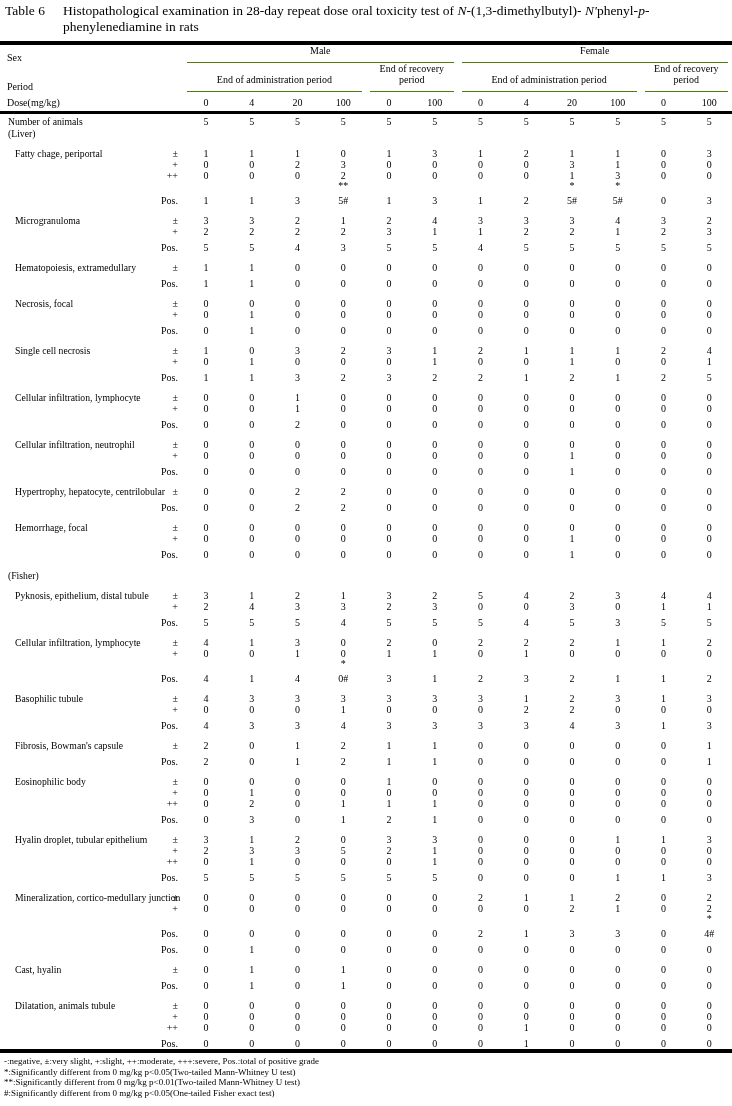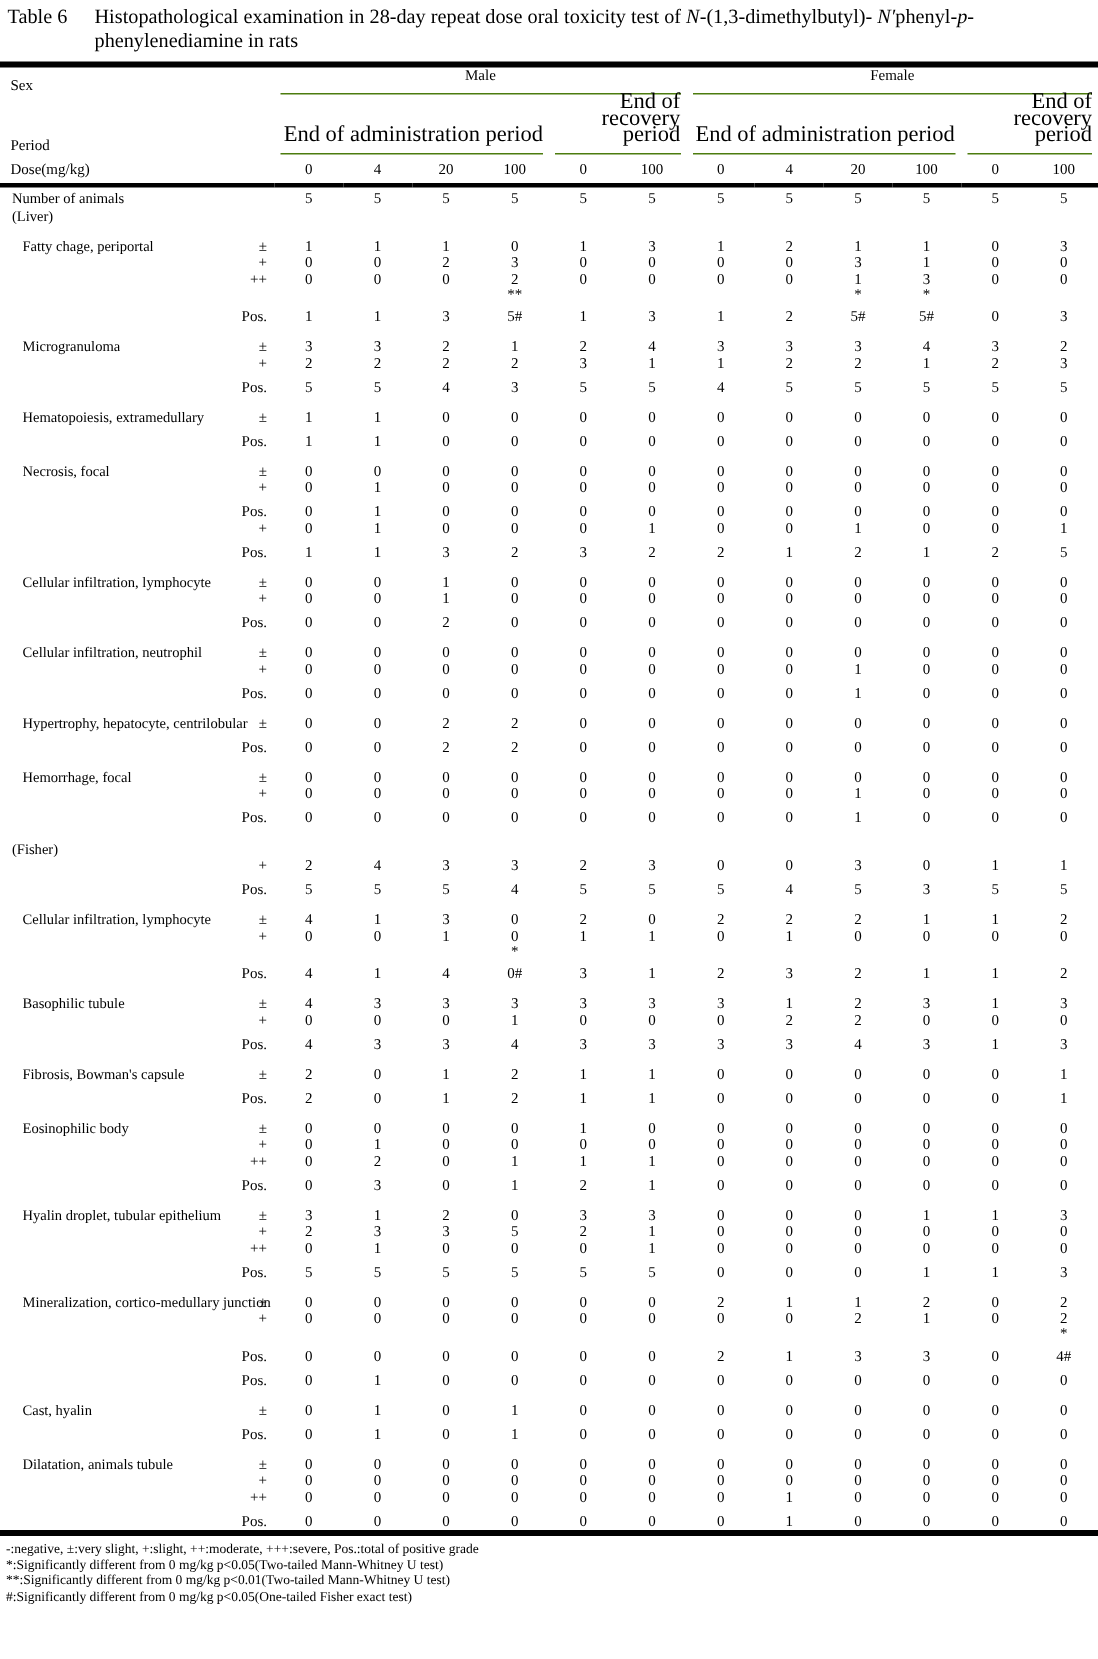--- a/index.html
+++ b/index.html
@@ -9,21 +9,21 @@
   .title-label{width:58px;flex:none;}
   .title-text{flex:1;}
   .tablewrap{margin-top:7px;border-top:4px solid #000;border-bottom:4px solid #000;}
   table{width:732px;border-collapse:collapse;table-layout:fixed;}
   col.c-label{width:150px;}
   col.c-grade{width:33px;}
   col.c-val{width:45.75px;}
   th{font-weight:normal;padding:0;vertical-align:bottom;font-size:10px;}
   th.hl{text-align:left;padding-left:7px;font-size:10px;}
   .ul{border-bottom:1px solid #4d7c0f;margin:0 4px;padding-bottom:6px;text-align:center;font-size:10px;line-height:11px;}
-  .ul.small{font-size:15px;text-align:right;}
+  .ul.small{font-size:10px;}
   tr.sex-row th{height:17px;}
   tr.period-row th{height:17px;}
   tr.dose-row th{height:16px;border-bottom:3px solid #000;padding-bottom:3px;text-align:center;}
   tr.dose-row th.hl{text-align:left;}
   td{padding:0;height:11px;line-height:11px;font-size:10px;text-align:center;vertical-align:bottom;white-space:nowrap;}
   td.label{text-align:left;padding-left:8px;overflow:visible;font-size:9.7px;}
   td.label .fname{padding-left:7px;}
   td.grade{text-align:right;padding-right:5px;}
   tr.first td{padding-top:9px;}
   tr.section td{padding-top:1px;}
@@ -323,20 +323,36 @@
             <td class="val">0</td>
             <td class="val">0</td>
             <td class="val">0</td>
             <td class="val">0</td>
             <td class="val">0</td>
             <td class="val">0</td>
             <td class="val">0</td>
             <td class="val">0</td>
             <td class="val">0</td>
           </tr>
+          <tr class="first">
+            <td class="label"><span class="fname">Single cell necrosis</span></td>
+            <td class="grade">±</td>
+            <td class="val">1</td>
+            <td class="val">0</td>
+            <td class="val">3</td>
+            <td class="val">2</td>
+            <td class="val">3</td>
+            <td class="val">1</td>
+            <td class="val">2</td>
+            <td class="val">1</td>
+            <td class="val">1</td>
+            <td class="val">1</td>
+            <td class="val">2</td>
+            <td class="val">4</td>
+          </tr>
           <tr>
             <td class="label"></td>
             <td class="grade">+</td>
             <td class="val">0</td>
             <td class="val">1</td>
             <td class="val">0</td>
             <td class="val">0</td>
             <td class="val">0</td>
             <td class="val">1</td>
             <td class="val">0</td>
@@ -533,20 +549,36 @@
             <td class="val">0</td>
             <td class="val">0</td>
             <td class="val">0</td>
             <td class="val">1</td>
             <td class="val">0</td>
             <td class="val">0</td>
             <td class="val">0</td>
           </tr>
           <tr class="section gap">
             <td class="label" colspan="14">(Fisher)</td>
+          </tr>
+          <tr class="first">
+            <td class="label"><span class="fname">Pyknosis, epithelium, distal tubule</span></td>
+            <td class="grade">±</td>
+            <td class="val">3</td>
+            <td class="val">1</td>
+            <td class="val">2</td>
+            <td class="val">1</td>
+            <td class="val">3</td>
+            <td class="val">2</td>
+            <td class="val">5</td>
+            <td class="val">4</td>
+            <td class="val">2</td>
+            <td class="val">3</td>
+            <td class="val">4</td>
+            <td class="val">4</td>
           </tr>
           <tr>
             <td class="label"></td>
             <td class="grade">+</td>
             <td class="val">2</td>
             <td class="val">4</td>
             <td class="val">3</td>
             <td class="val">3</td>
             <td class="val">2</td>
             <td class="val">3</td>

